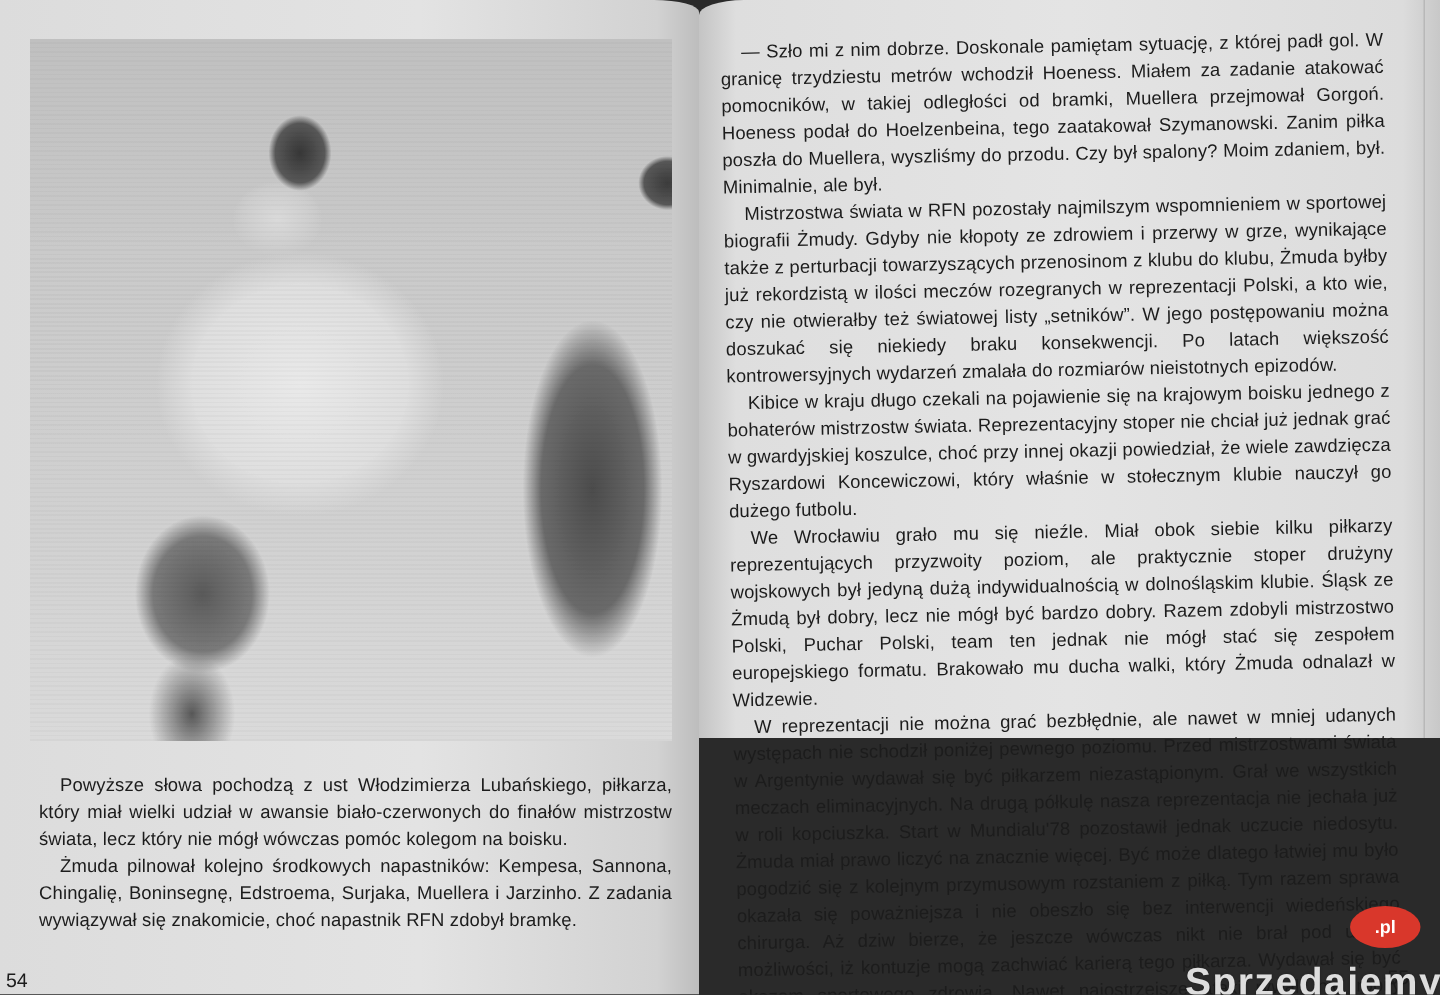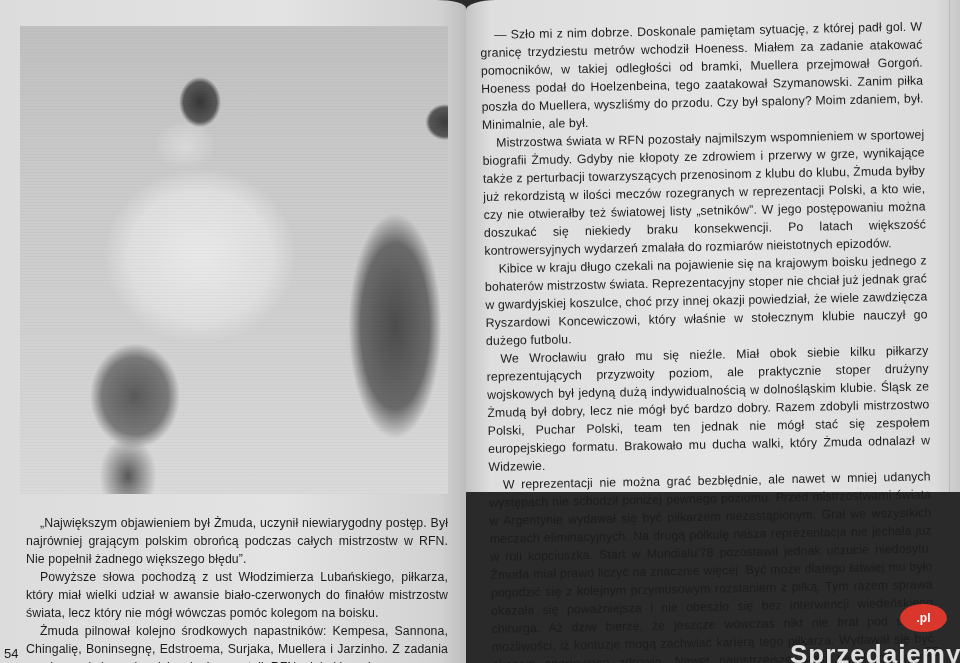--- a/index.html
+++ b/index.html
@@ -68,21 +68,20 @@
 </head>
 <body>
 
 <div class="spread">
 
   <div class="page-left">
     <div class="photo">
       <div class="photo-grain"></div>
     </div>
     <div class="text-block left-text">
-      <p>„Największym objawieniem był Żmuda, uczynił niewiarygodny postęp. Był najrówniej grającym polskim obrońcą podczas całych mistrzostw w RFN. Nie popełnił żadnego większego błędu”.</p>
       <p>Powyższe słowa pochodzą z ust Włodzimierza Lubańskiego, piłkarza, który miał wielki udział w awansie biało-czerwonych do finałów mistrzostw świata, lecz który nie mógł wówczas pomóc kolegom na boisku.</p>
       <p>Żmuda pilnował kolejno środkowych napastników: Kempesa, Sannona, Chingalię, Boninsegnę, Edstroema, Surjaka, Muellera i Jarzinho. Z zadania wywiązywał się znakomicie, choć napastnik RFN zdobył bramkę.</p>
     </div>
     <div class="page-number pn-left">54</div>
   </div>
 
   <div class="page-right">
     <div class="page-number pn-right" style="left:459px;">55</div>
   </div>
 

